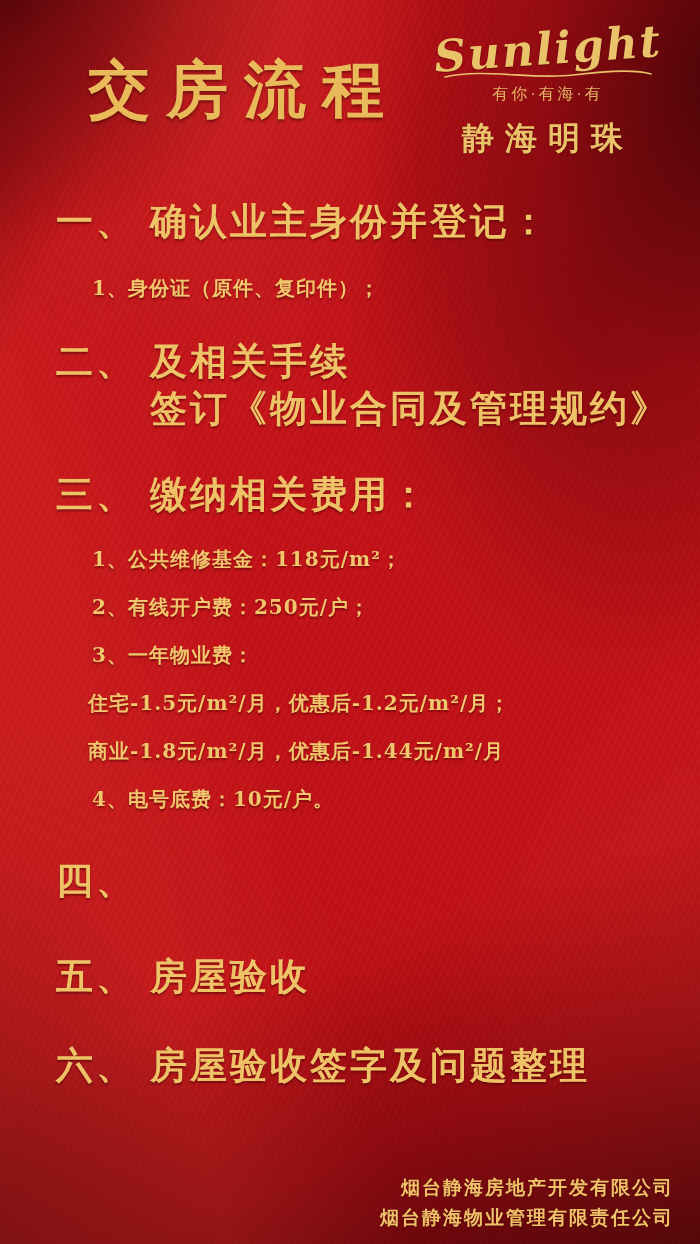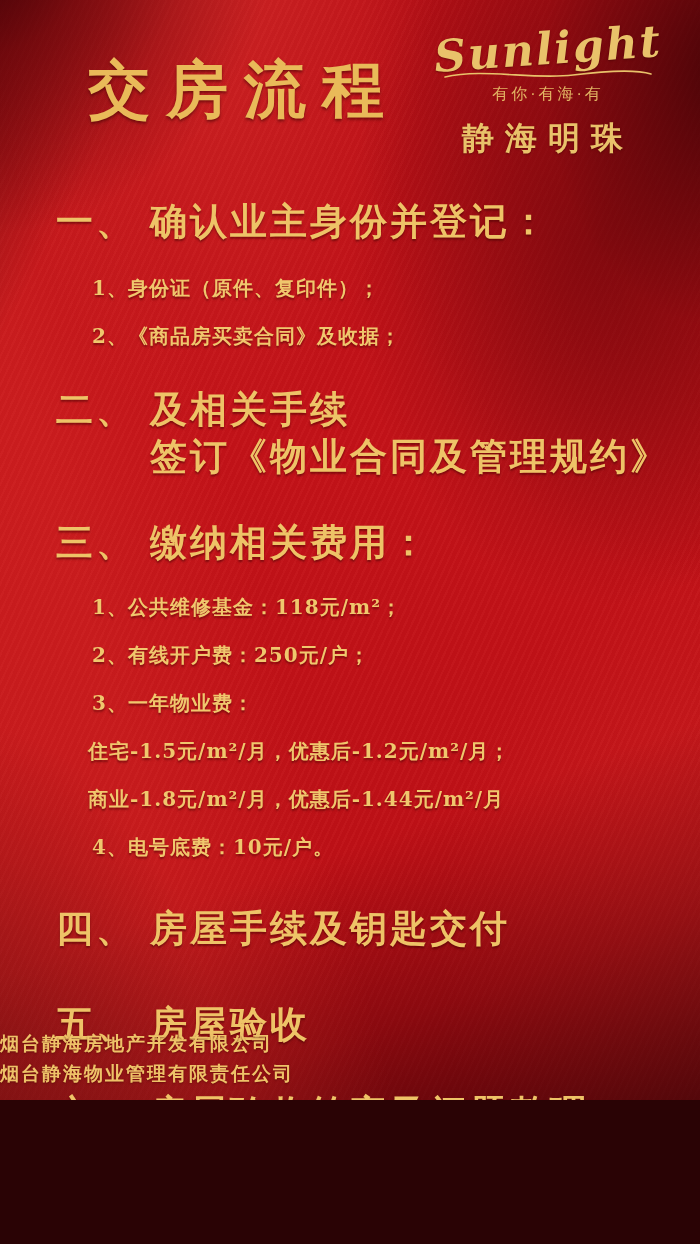--- a/index.html
+++ b/index.html
@@ -1,18 +1,18 @@
 <!DOCTYPE html>
 <html><head>
 <meta charset="utf-8">
 <style>
   html,body{margin:0;padding:0;background:#2a0305;}
   .poster{
     position:relative;
-    width:700px;height:1100px;
+    width:700px;height:1244px;
     overflow:hidden;
     font-family:"Liberation Sans","DejaVu Sans",sans-serif;
     
     background:
       radial-gradient(circle at -4% -6%, rgba(58,2,6,0.92) 0%, rgba(90,4,8,0.55) 9%, rgba(120,6,10,0.0) 22%),
       radial-gradient(ellipse at 30% -14%, rgba(250,90,70,0.30) 0%, rgba(250,90,70,0.0) 34%),
       linear-gradient(118deg, rgba(70,2,6,0.55) 0%, rgba(70,2,6,0.0) 14%),
       radial-gradient(ellipse at 104% 6%, rgba(55,2,5,0.85) 0%, rgba(110,6,10,0.35) 18%, rgba(110,6,10,0.0) 36%),
       radial-gradient(ellipse at 86% 22%, rgba(80,3,7,0.45) 0%, rgba(80,3,7,0.0) 30%),
       linear-gradient(75deg, rgba(245,80,60,0.16) 22%, rgba(245,80,60,0.0) 40%),
@@ -64,21 +64,21 @@
   .s1-i2{margin-top:24px;}
   .mt-s2{margin-top:38px;}
   .mt-s3{margin-top:40px;}
   .s3-i{margin-top:24px;}
   .s3-first{margin-top:30px;}
   .mt-s4{margin-top:46px;}
   .mt-s5{margin-top:50px;}
   .mt-s6{margin-top:42px;}
   .footer{
     position:absolute;left:0;right:26px;bottom:12px;
-    text-align:left;color:#eec268;
+    text-align:right;color:#eec268;
     font-size:19px;font-weight:bold;letter-spacing:2px;line-height:30px;
     text-shadow:0 1px 2px rgba(70,0,0,0.5);
     font-family:"DejaVu Serif","Liberation Serif",serif;
   }
 </style>
 </head>
 <body>
 
 <div class="poster">
 
@@ -96,21 +96,20 @@
   </div>
 
   <div class="content">
 
     <div class="section mt-s1">
       <div class="heading">
         <span class="num">一、</span>
         <span class="htext">确认业主身份并登记：</span>
       </div>
       <div class="sub s1-i1">1、身份证（原件、复印件）；</div>
-      <div class="sub s1-i2">2、《商品房买卖合同》及收据；</div>
     </div>
 
     <div class="section mt-s2">
       <div class="heading">
         <span class="num">二、</span>
         <span class="htext">
           <div>及相关手续</div>
           <div>签订《物业合同及管理规约》</div>
         </span>
       </div>
@@ -125,21 +124,20 @@
       <div class="sub s3-i">2、有线开户费：250元/户；</div>
       <div class="sub s3-i">3、一年物业费：</div>
       <div class="sub s3-i detail">住宅-1.5元/m²/月，优惠后-1.2元/m²/月；</div>
       <div class="sub s3-i detail">商业-1.8元/m²/月，优惠后-1.44元/m²/月</div>
       <div class="sub s3-i">4、电号底费：10元/户。</div>
     </div>
 
     <div class="section mt-s4">
       <div class="heading">
         <span class="num">四、</span>
-        <span class="htext">房屋手续及钥匙交付</span>
       </div>
     </div>
 
     <div class="section mt-s5">
       <div class="heading">
         <span class="num">五、</span>
         <span class="htext">房屋验收</span>
       </div>
     </div>
 

